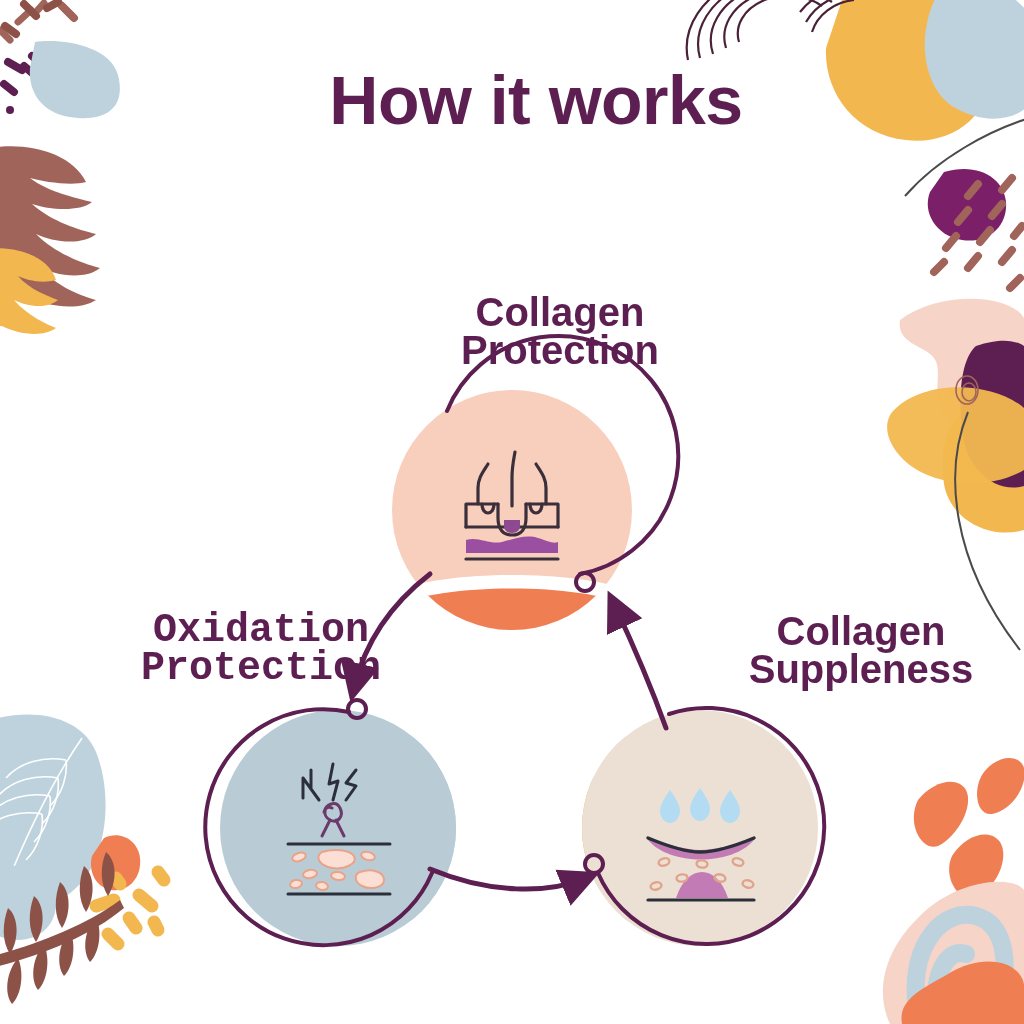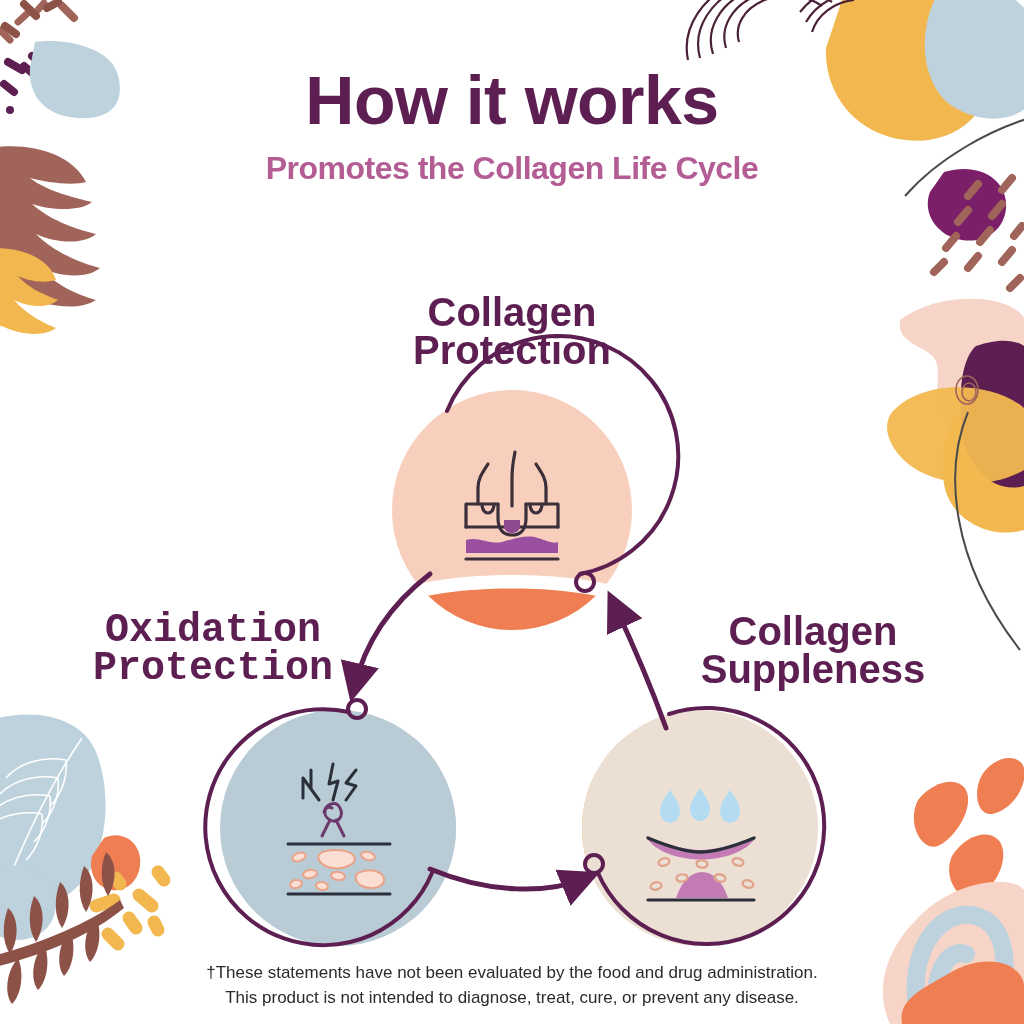--- a/index.html
+++ b/index.html
@@ -16,21 +16,21 @@
     font-family: "Liberation Sans", sans-serif;
   }
   .layer {
     position: absolute;
     inset: 0;
     width: 1024px;
     height: 1024px;
   }
   #deco-back { z-index: 1; }
   #diagram   { z-index: 2; }
-  #text-layer { position: absolute; inset: 0; z-index: 3; }
+  #text-layer { position: absolute; inset: 0; z-index: 3; margin-left: 48px; }
 
   
   .title {
     position: absolute;
     left: 0; right: 0;
     text-align: center;
     font-weight: 700;
     letter-spacing: -0.5px;
   }
   #main-title {
@@ -333,26 +333,23 @@
       <circle cx="594" cy="864" r="9" fill="none" stroke="#5d1f52" stroke-width="4"></circle>
     </g>
 
     <path d="M430 574 C386 608 364 646 354 688" fill="none" stroke="#5d1f52" stroke-width="5" stroke-linecap="round" marker-end="url(#ah)"></path>
     <path d="M430 869 C490 894 548 894 586 878" fill="none" stroke="#5d1f52" stroke-width="5" stroke-linecap="round" marker-end="url(#ah)"></path>
     <path d="M666 728 C648 678 630 638 614 604" fill="none" stroke="#5d1f52" stroke-width="5" stroke-linecap="round" marker-end="url(#ah)"></path>
   </svg>
 
   <div id="text-layer">
     <div class="title" id="main-title">How it works</div>
-    <div class="title" id="sub-title">Promotes the Collagen Life Cycle</div>
 
     <div class="node-label" id="label-protection">Collagen
 Protection</div>
     <div class="node-label" id="label-oxidation">Oxidation
 Protection</div>
     <div class="node-label" id="label-suppleness">Collagen
 Suppleness</div>
 
-    <div id="disclaimer">†These statements have not been evaluated by the food and drug administration.
-This product is not intended to diagnose, treat, cure, or prevent any disease.</div>
   </div>
 
 </div>
 
 </body></html>

